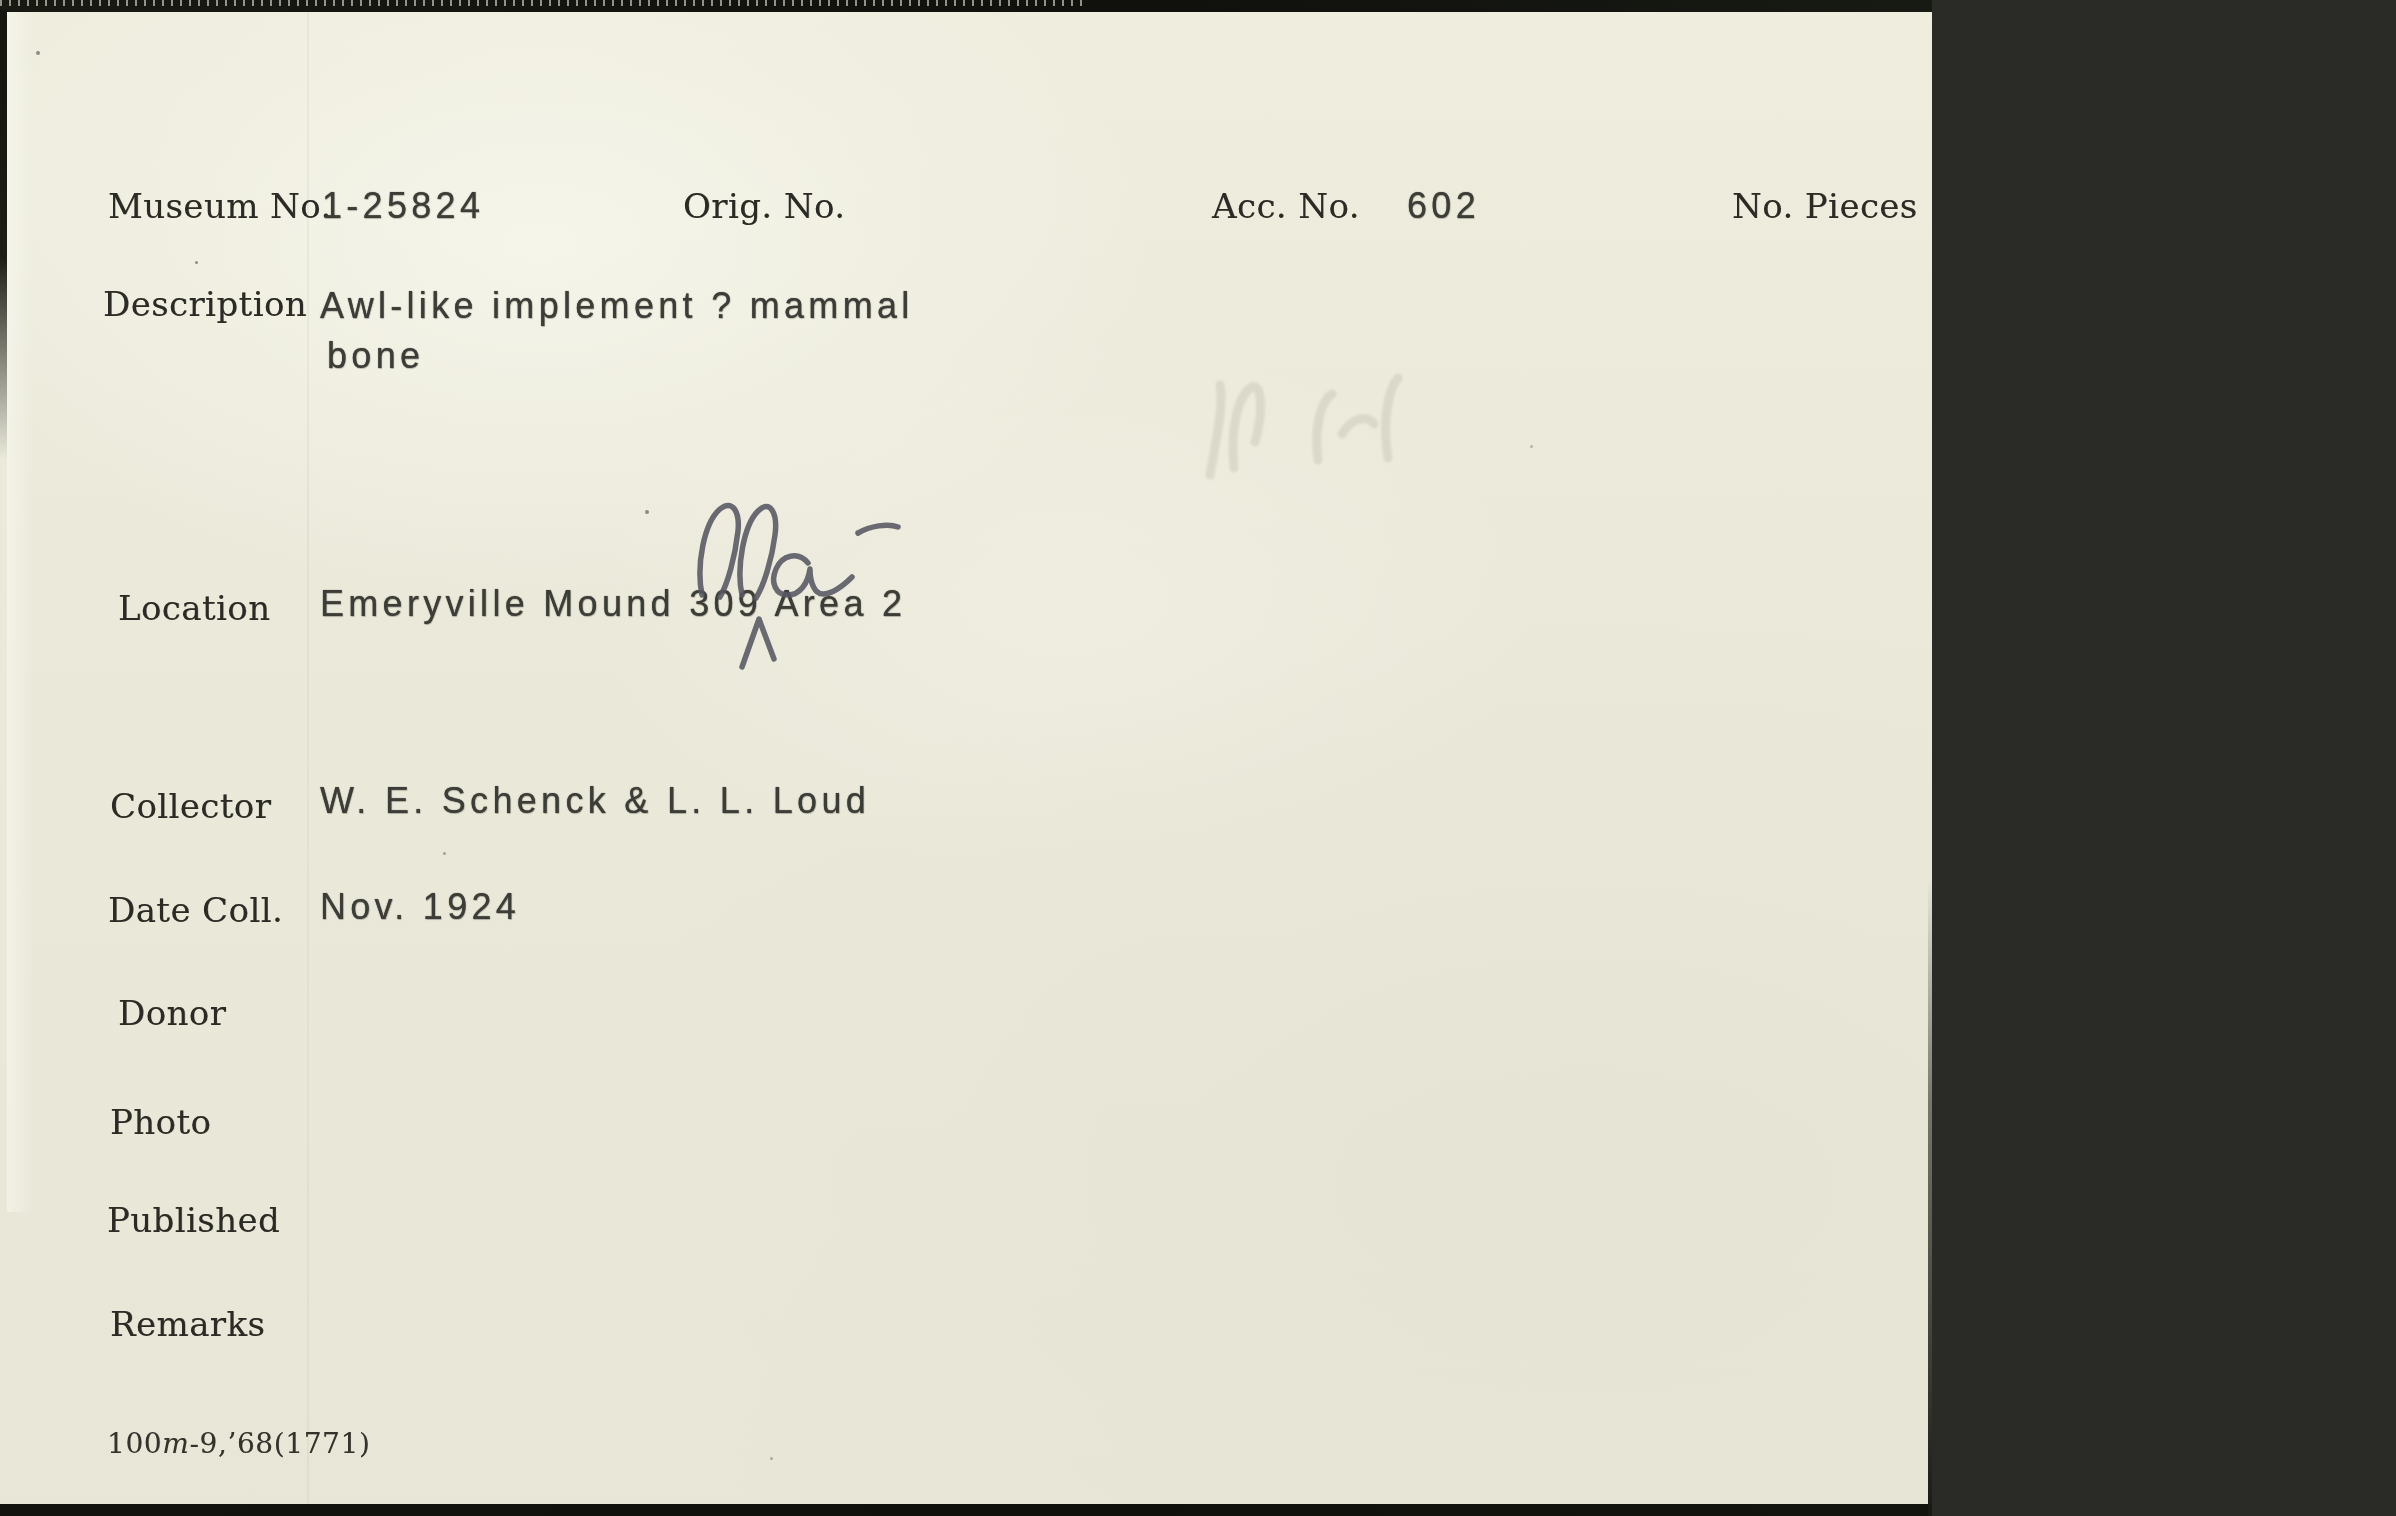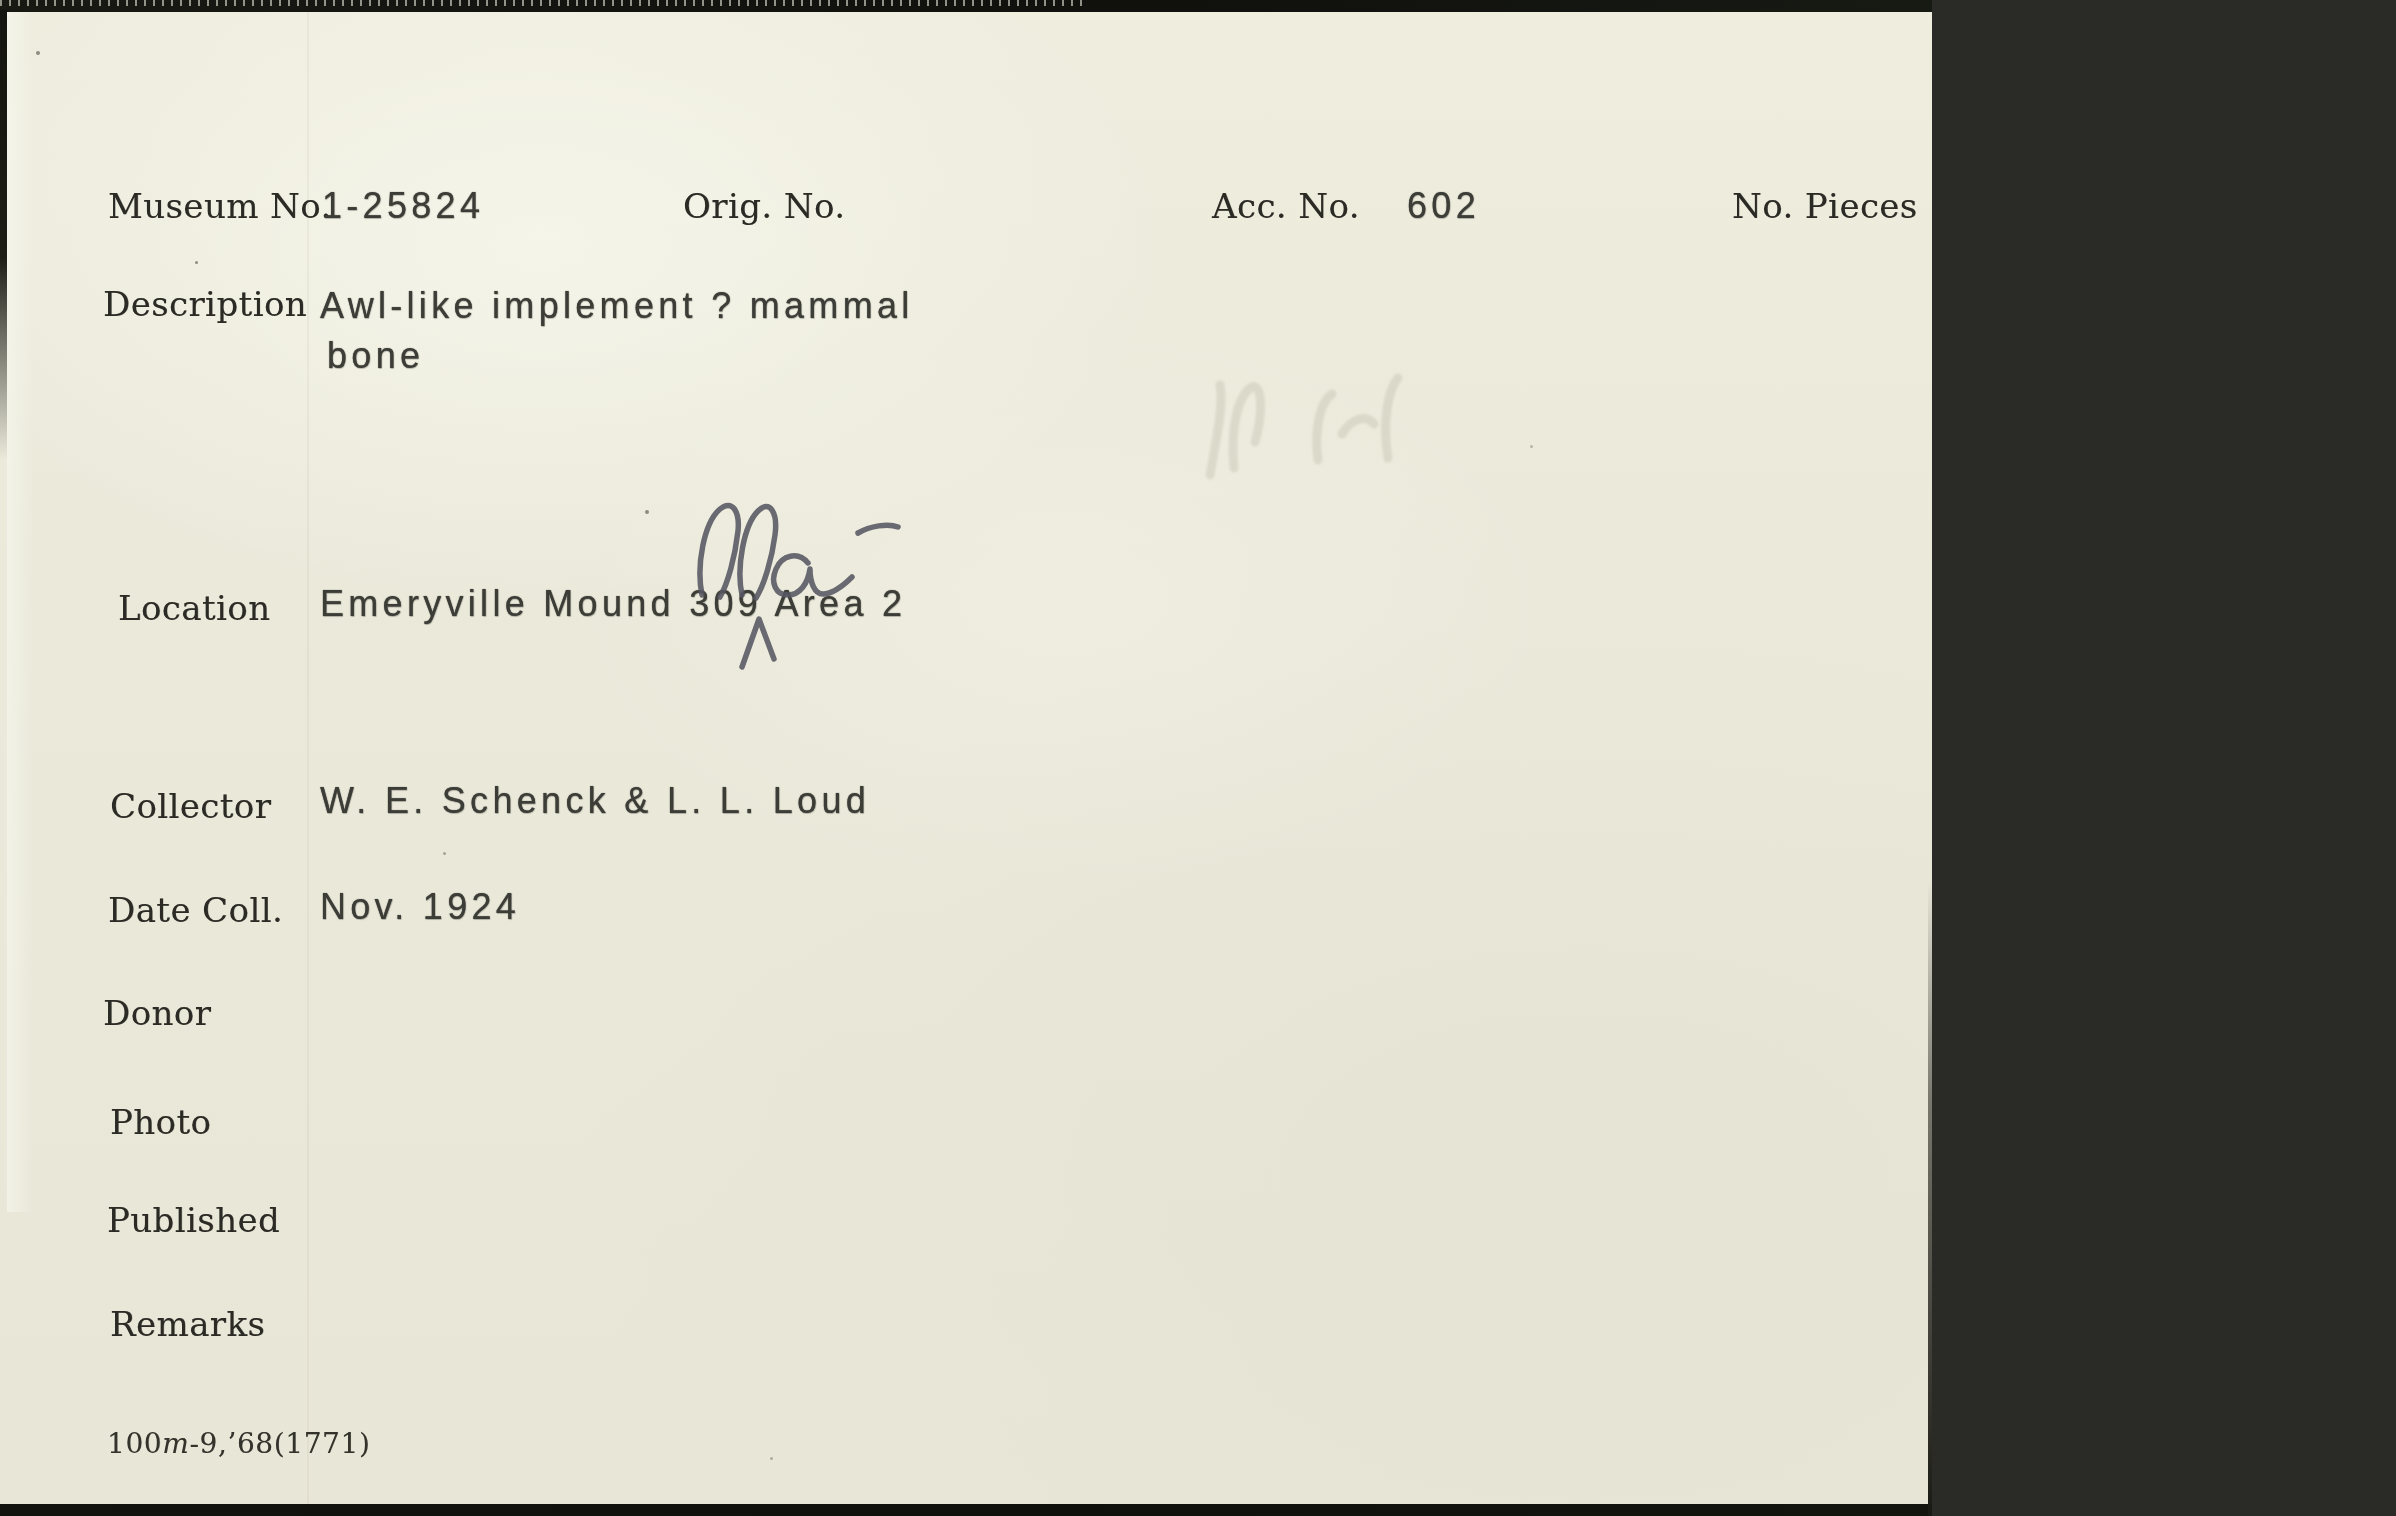--- a/index.html
+++ b/index.html
@@ -139,21 +139,21 @@
     <path d="M 168 38 C 180 31 198 28 208 32"></path>
     <path d="M 52 172 L 69 124 L 84 164"></path>
   </svg>
 
   <span class="label" style="left:110px;top:789px">Collector</span>
   <span class="typed" style="left:320px;top:783px">W. E. Schenck &amp; L. L. Loud</span>
 
   <span class="label" style="left:108px;top:893px">Date Coll.</span>
   <span class="typed" style="left:320px;top:889px">Nov. 1924</span>
 
-  <span class="label" style="left:103px;top:996px">Donor</span>
+  <span class="label" style="left:118px;top:996px">Donor</span>
 
   <span class="label" style="left:110px;top:1105px">Photo</span>
   <span class="label" style="left:107px;top:1203px">Published</span>
   <span class="label" style="left:110px;top:1307px">Remarks</span>
 
   <span class="footer-code"><span>100</span><span class="it">m</span><span>-9,’68(1771)</span></span>
 
 </div>
 
 </body></html>

